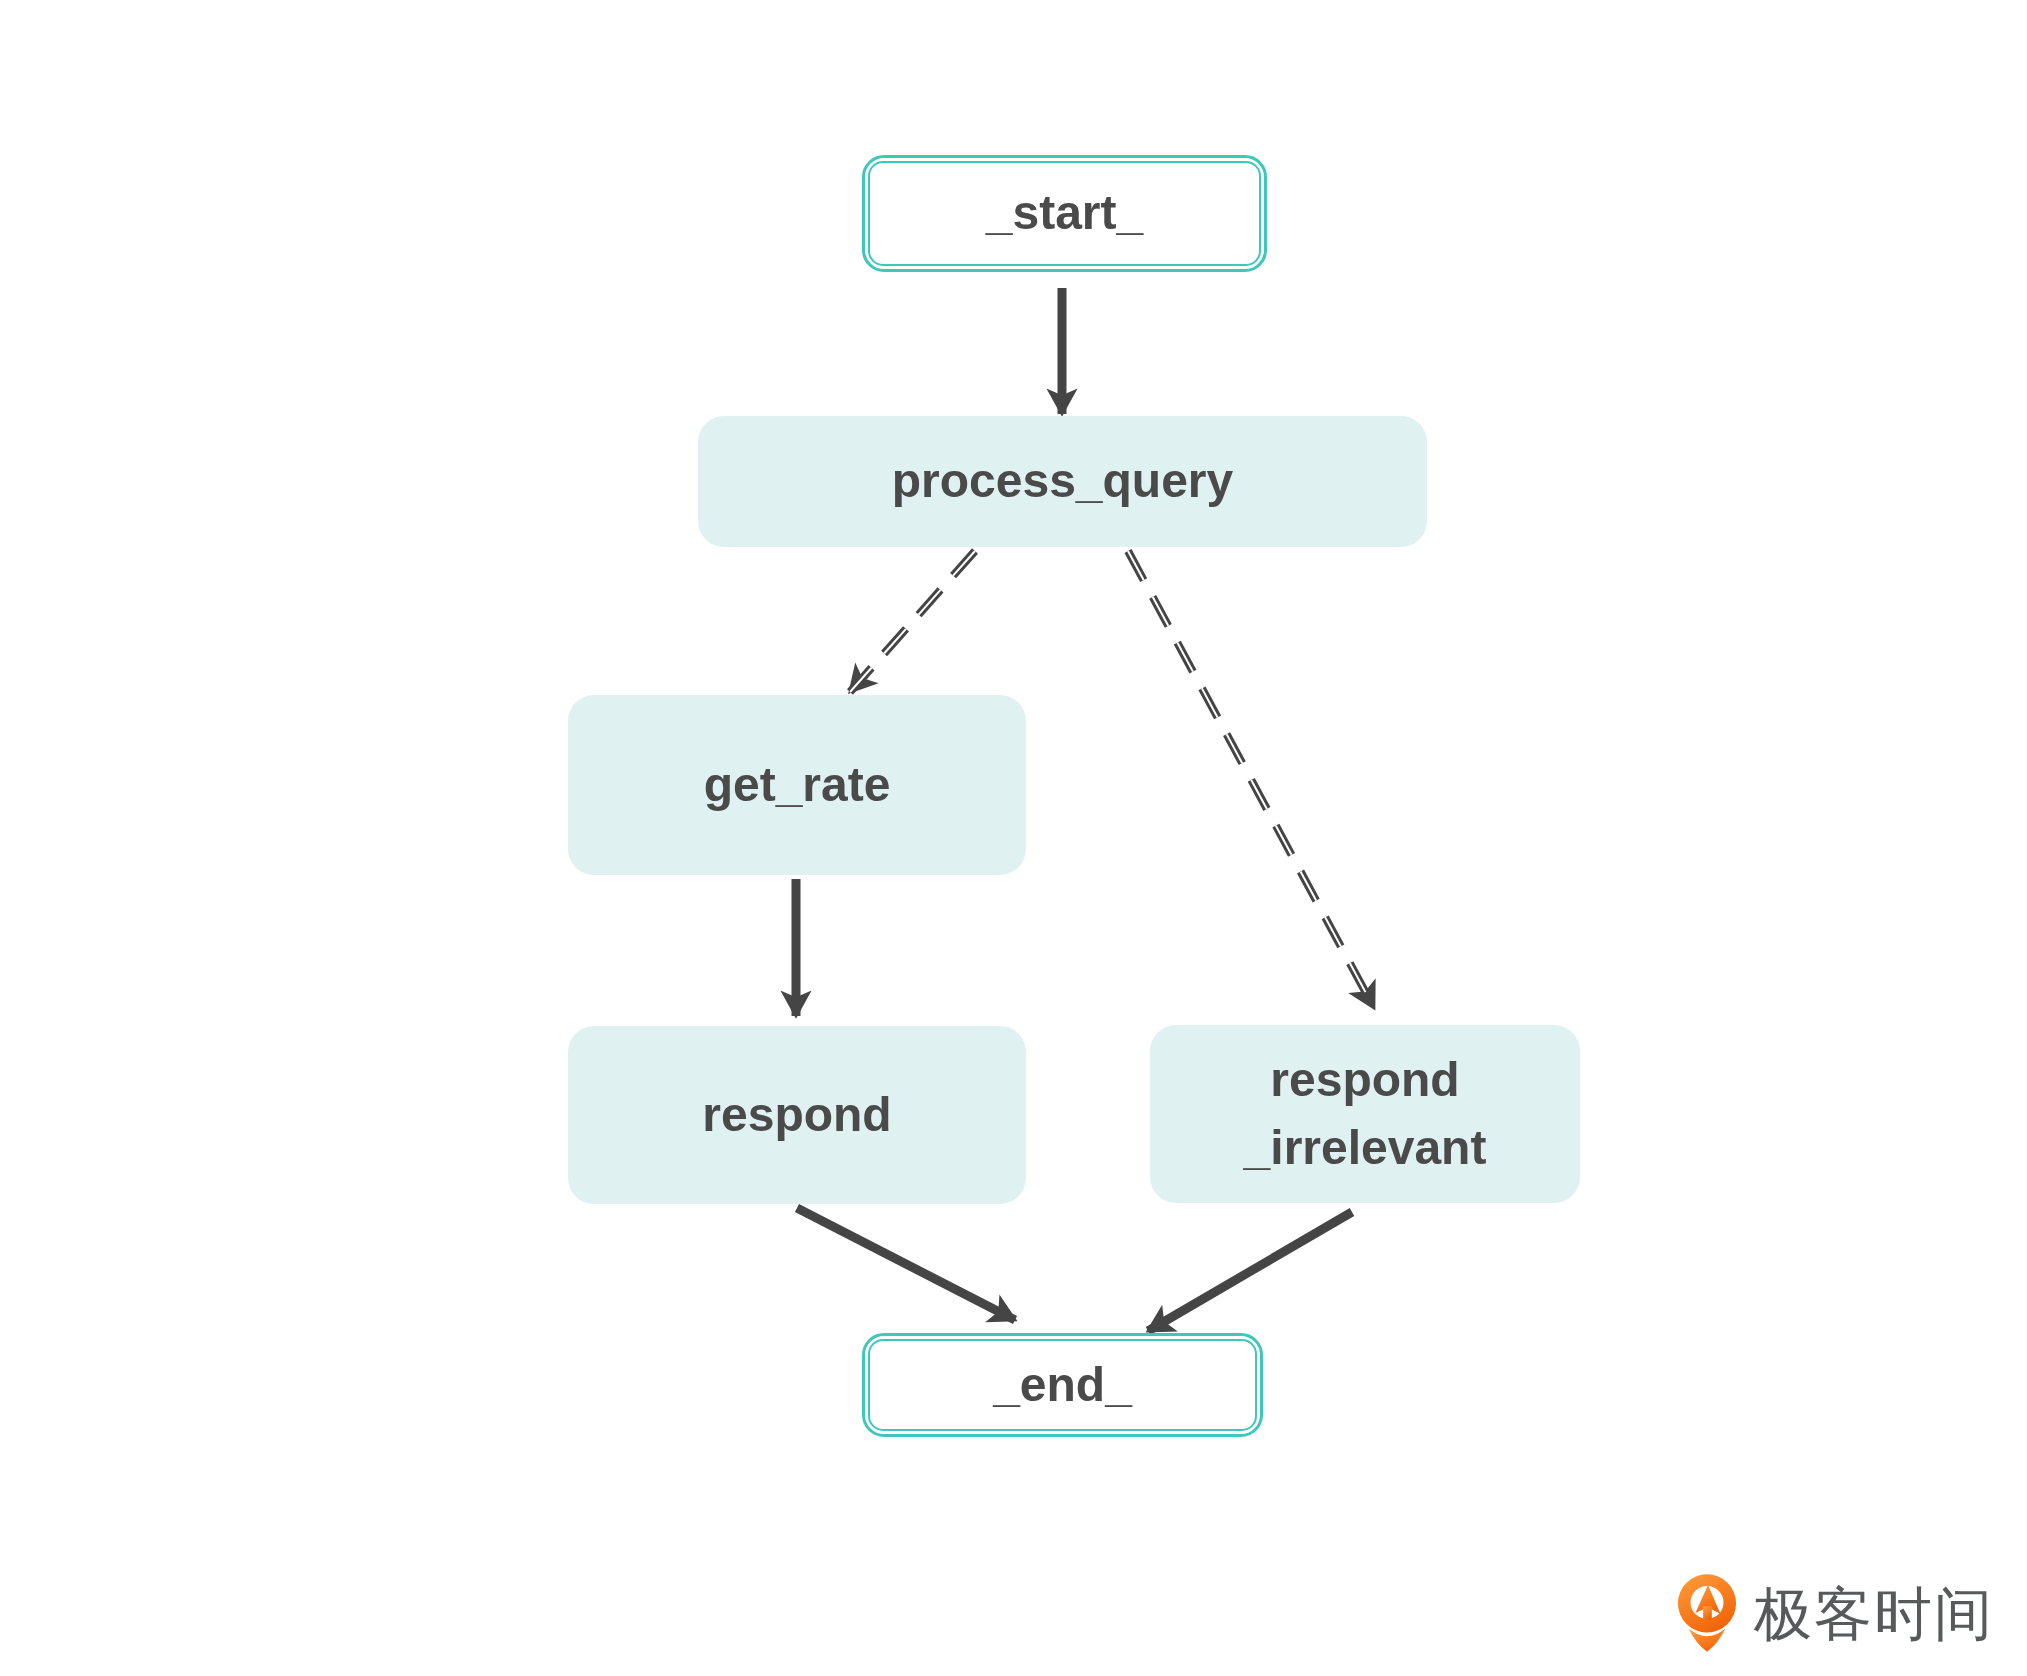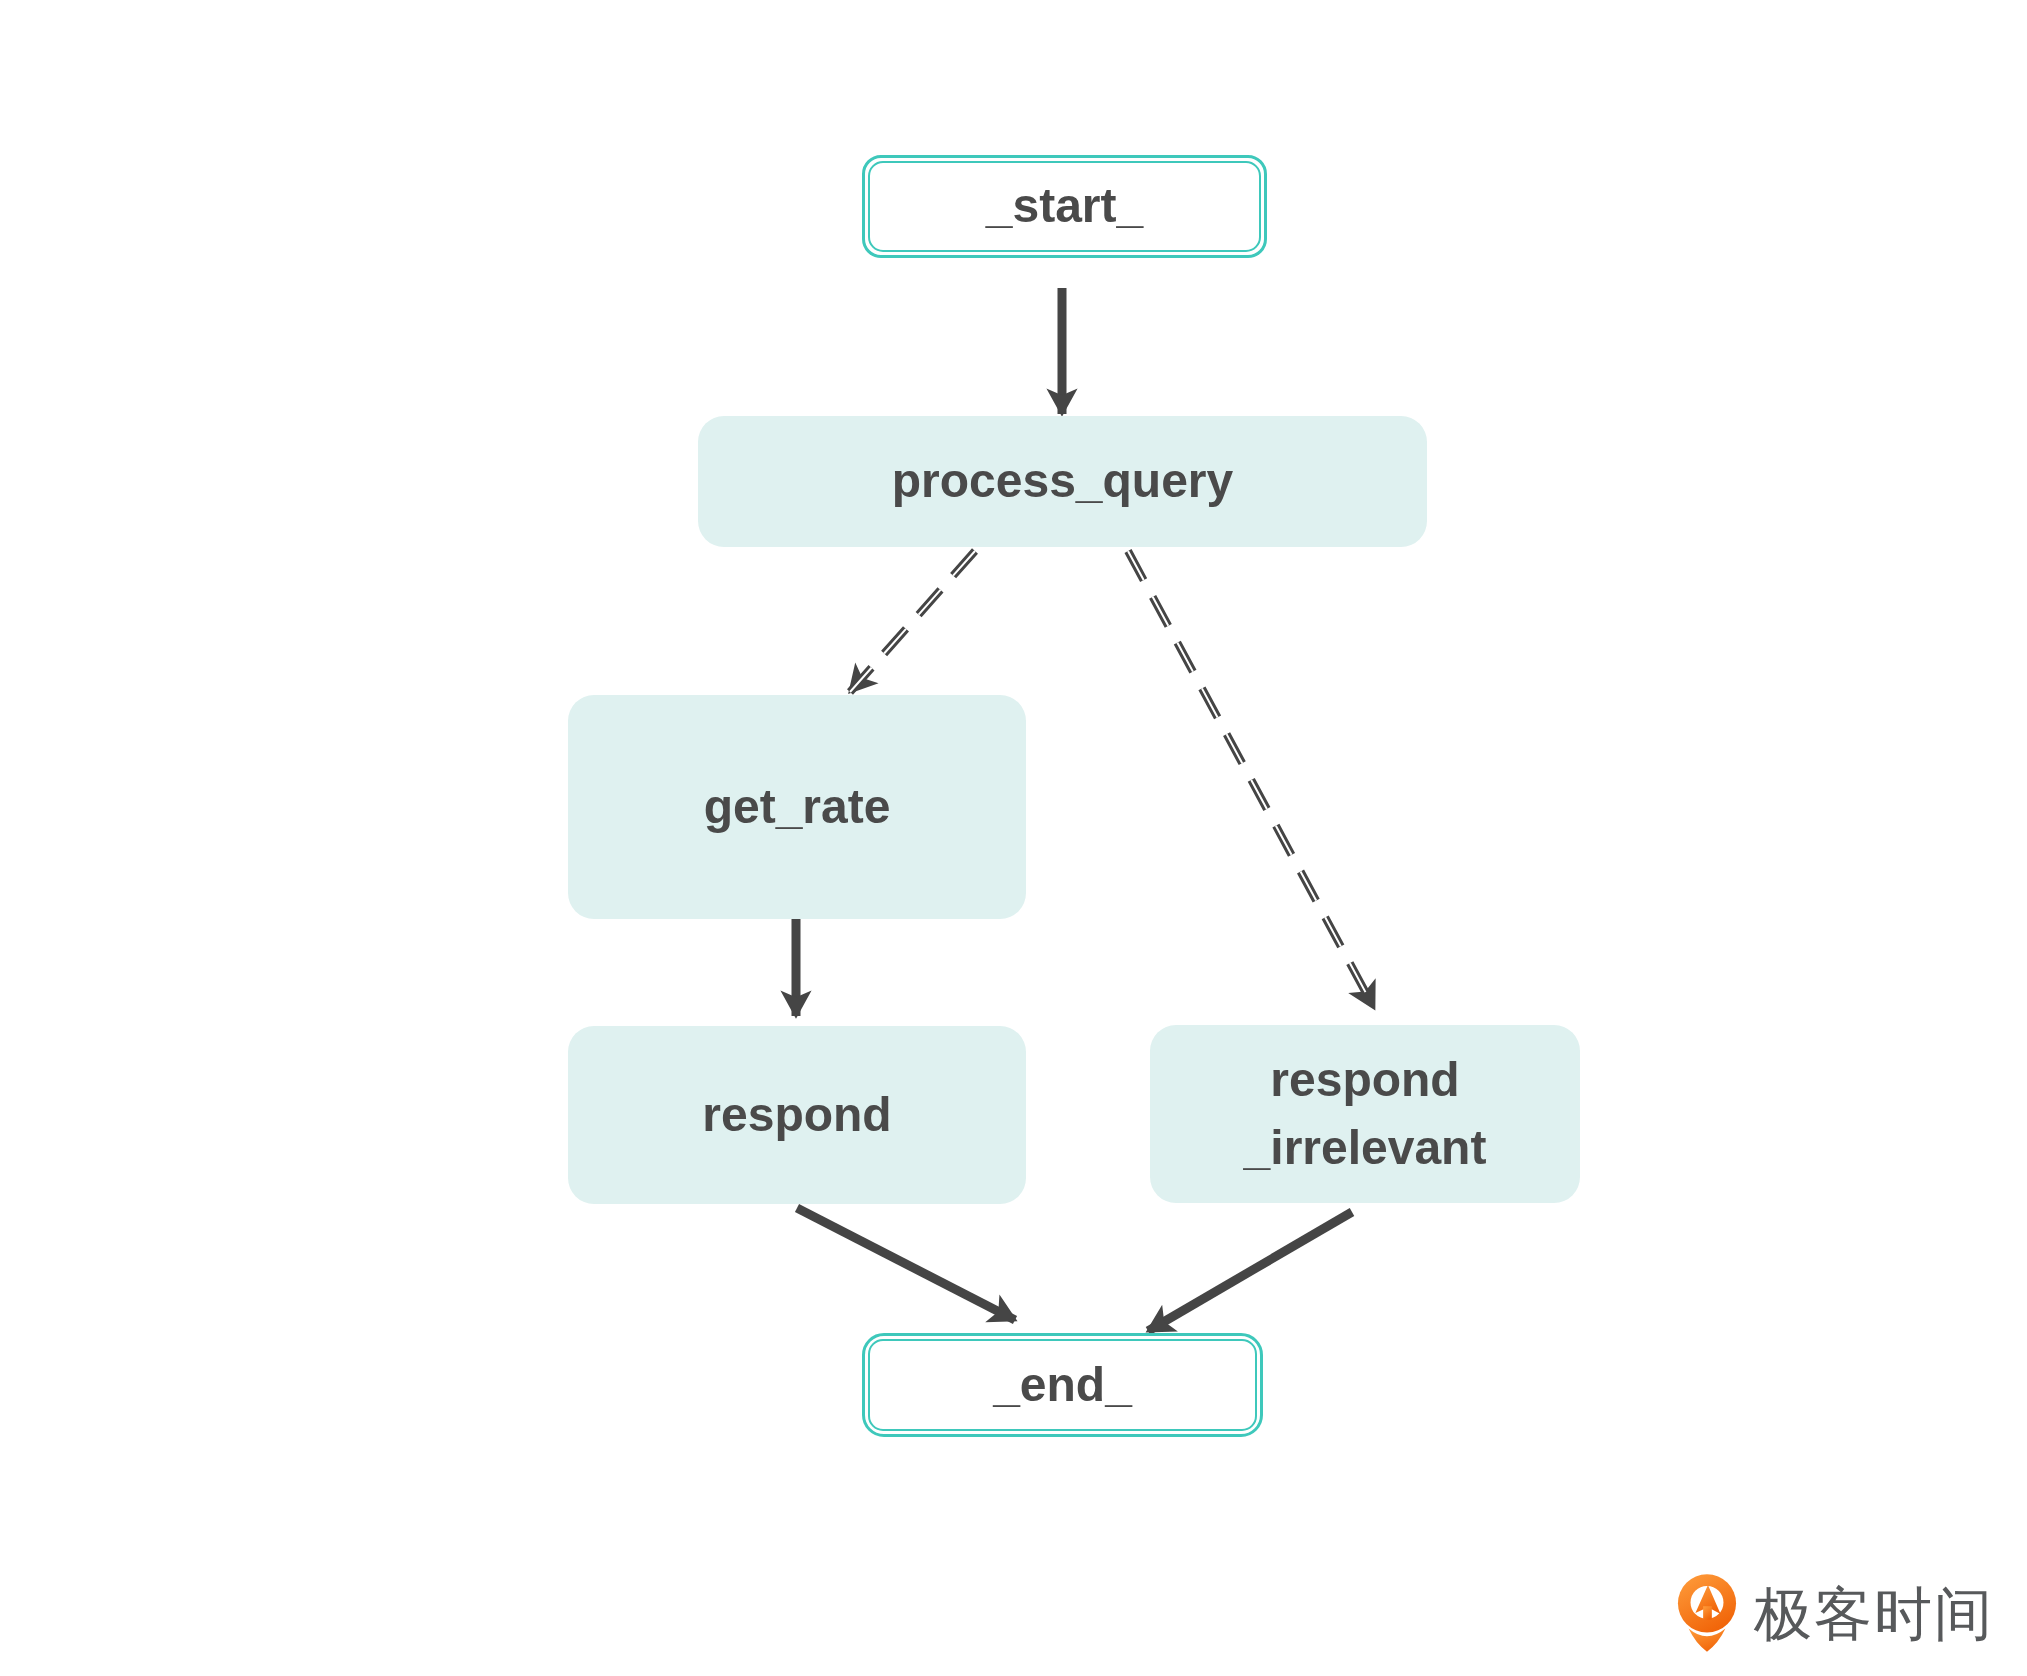--- a/index.html
+++ b/index.html
@@ -41,23 +41,23 @@
   }
   .node-terminal::before {
     content: "";
     position: absolute;
     inset: 3px;
     border: 2px solid #3ec8bb;
     border-radius: 15px;
     pointer-events: none;
   }
   .node-label { white-space: pre-line; line-height: 1.42; }
-  #node-start            { left: 862px;  top: 155px;  width: 405px; height: 103px; border-radius: 19px; }
+  #node-start            { left: 862px;  top: 155px;  width: 405px; height: 117px; }
   #node-process-query    { left: 698px;  top: 416px;  width: 729px; height: 131px; }
-  #node-get-rate         { left: 568px;  top: 695px;  width: 458px; height: 224px; }
+  #node-get-rate         { left: 568px;  top: 695px;  width: 458px; height: 180px; }
   #node-respond          { left: 568px;  top: 1026px; width: 458px; height: 178px; }
   #node-respond-irrelevant { left: 1150px; top: 1025px; width: 430px; height: 178px; }
   #node-end              { left: 862px;  top: 1333px; width: 401px; height: 104px; }
   .brand {
     position: absolute;
     left: 1676px;
     top: 1574px;
     display: flex;
     align-items: center;
     gap: 16px;

